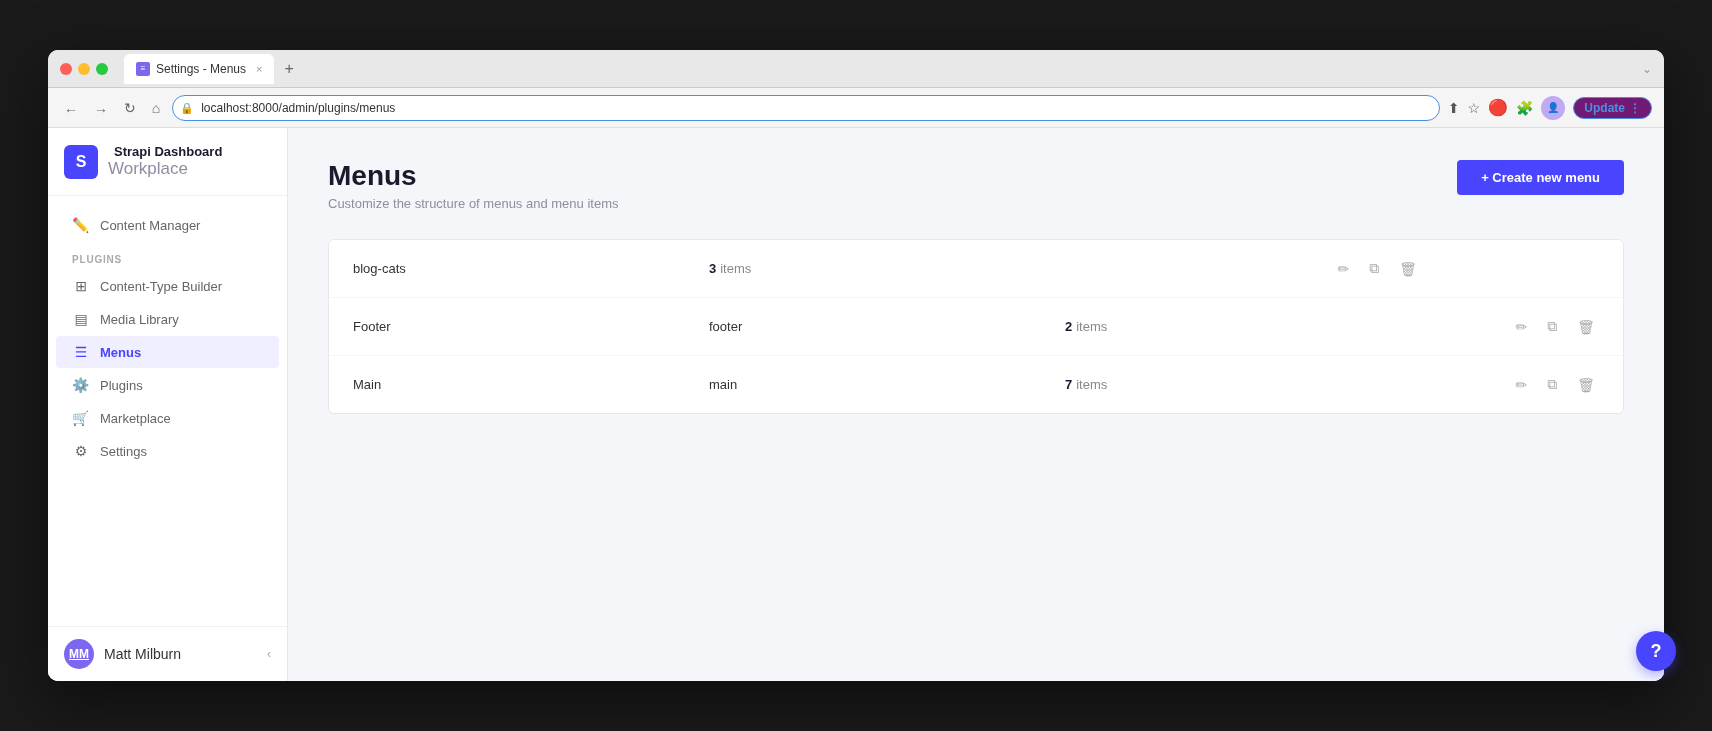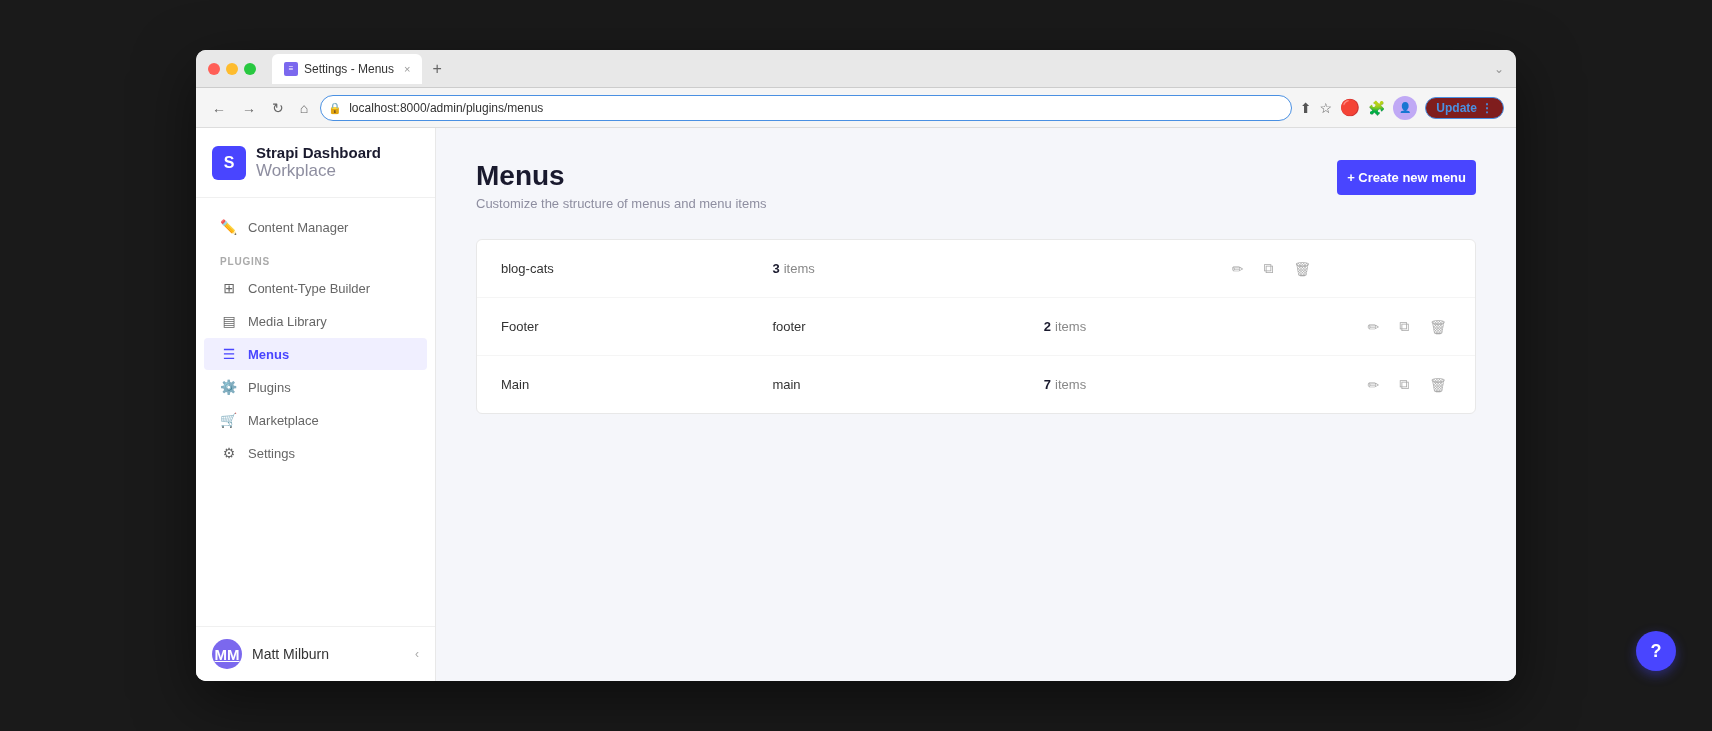--- a/index.html
+++ b/index.html
@@ -5,21 +5,21 @@
     * { box-sizing: border-box; margin: 0; padding: 0; }
     body {
       background: #1a1a1a;
       font-family: -apple-system, BlinkMacSystemFont, 'Segoe UI', sans-serif;
       display: flex;
       justify-content: center;
       align-items: center;
       min-height: 100vh;
     }
     .browser-window {
-      width: 1320px;
+      width: 1616px;
       height: 631px;
       background: #f0f0f0;
       border-radius: 10px;
       overflow: hidden;
       box-shadow: 0 20px 60px rgba(0,0,0,0.5);
       display: flex;
       flex-direction: column;
     }
     
     .browser-titlebar {
@@ -134,21 +134,21 @@
       display: flex;
       align-items: center;
       gap: 8px;
     }
     .nav-icon {
       color: #555;
       font-size: 14px;
       cursor: pointer;
     }
     .update-btn {
-      background: #7f1d1d;
+      background: #701a75;
       border: 1.5px solid #4a90e2;
       color: #4a90e2;
       border-radius: 13px;
       padding: 3px 10px;
       font-size: 12px;
       font-weight: 600;
       cursor: pointer;
       display: flex;
       align-items: center;
       gap: 4px;
@@ -185,23 +185,24 @@
       display: flex;
       align-items: center;
       justify-content: center;
       color: white;
       font-size: 16px;
       font-weight: bold;
       flex-shrink: 0;
     }
     .brand-text-wrap {}
     .brand-name {
-      font-size: 15px;
+      font-size: 13px;
       font-weight: 700;
       color: #1a1a2e;
+      margin-left: 6px;
     }
     .brand-sub {
       font-size: 17px;
       color: #8e8ea0;
     }
     .sidebar-nav {
       flex: 1;
       padding: 12px 0;
       overflow-y: auto;
     }
@@ -242,21 +243,21 @@
     }
     .user-avatar {
       width: 30px;
       height: 30px;
       background: #7b68ee;
       border-radius: 50%;
       display: flex;
       align-items: center;
       justify-content: center;
       color: white;
-      font-size: 15px;
+      font-size: 12px;
       font-weight: 700;
       flex-shrink: 0;
       text-decoration: underline;
     }
     .user-name {
       font-size: 14px;
       color: #333;
       flex: 1;
     }
     .sidebar-collapse-btn {
@@ -286,21 +287,21 @@
     }
     .page-subtitle {
       font-size: 13px;
       color: #8e8ea0;
     }
     .create-btn {
       background: #4945ff;
       color: white;
       border: none;
       border-radius: 4px;
-      padding: 10px 10px;
+      padding: 10px 24px;
       font-size: 13px;
       font-weight: 600;
       cursor: pointer;
       display: flex;
       align-items: center;
       gap: 6px;
     }
     
     .menus-table {
       background: white;

